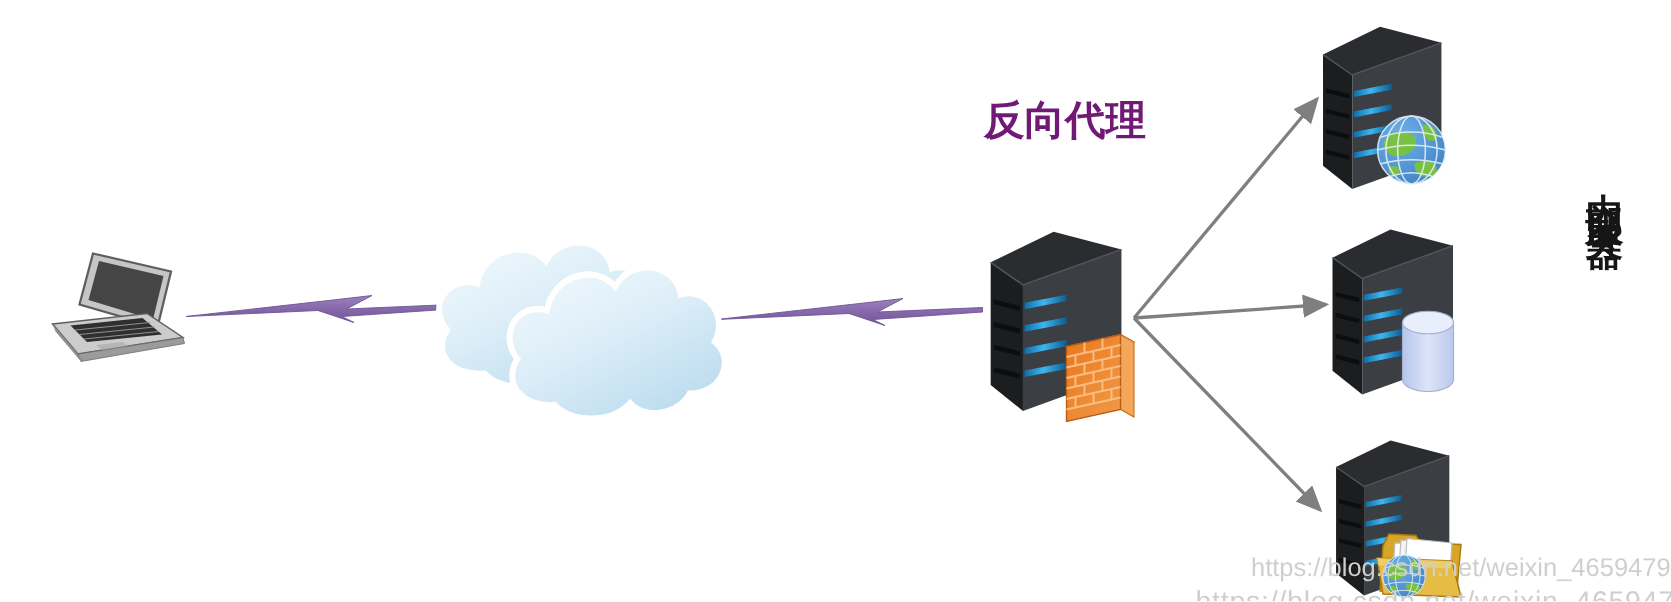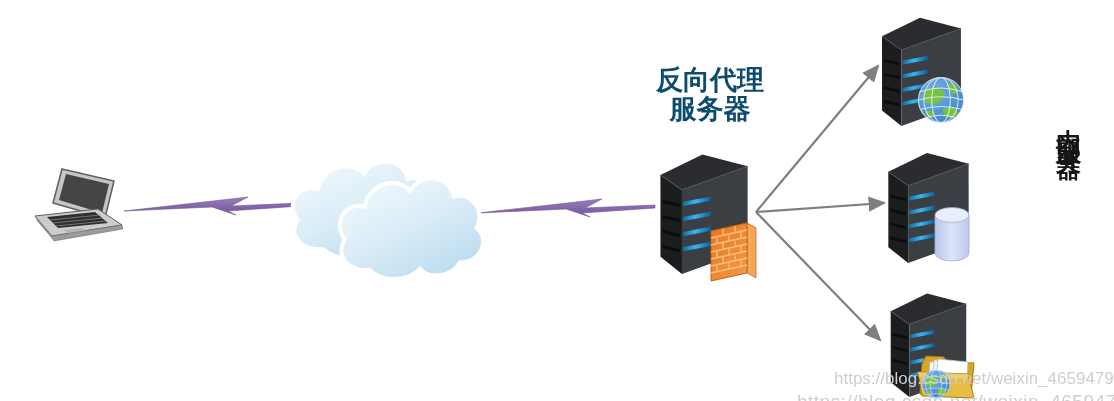--- a/index.html
+++ b/index.html
@@ -6,21 +6,21 @@
   .canvas{
     position:relative;
     width:1114px;height:401px;
     background:#ffffff;
     overflow:hidden;
     font-family:"Liberation Sans", sans-serif;
   }
   .scene{position:absolute;left:0;top:0;}
   .proxy-label{
     position:absolute;left:634px;top:66px;width:152px;
-    text-align:center;color:#0c4a6e;
+    text-align:center;color:#701a75;
     font-family:"Liberation Serif", serif;
     font-weight:bold;font-size:27px;line-height:29px;
     white-space:nowrap;
   }
   .side-label{
     position:absolute;left:1052px;top:108px;height:180px;
     writing-mode:vertical-rl;text-orientation:upright;
     color:#161616;font-family:"Liberation Serif", serif;
     font-weight:bold;font-size:25px;letter-spacing:7px;
   }
@@ -176,21 +176,20 @@
         <polygon points="20,9 50,12 48,40 18,37" fill="#ffffff" stroke="#bdbdbd" stroke-width="0.8"></polygon>
         <path d="M0,22 L50,24 L56,48 L4,46 Z" fill="#e6bc45" stroke="#a87c12" stroke-width="1"></path>
         <path d="M0,22 L50,24 L49,29 L1,27 Z" fill="#f0d06e" opacity="0.8"></path>
       </g>
       <use href="#sym-globe" x="921" y="369" width="30" height="30"></use>
     </g>
   </svg>
 
   <div class="proxy-label">
     <div>反向代理</div>
-    <div>服务器</div>
   </div>
 
   <div class="side-label">内部服务器</div>
 
   <div class="watermark wm1">https://blog.csdn.net/weixin_46594796</div>
   <div class="watermark wm2">https://blog.csdn.net/weixin_46594796</div>
 
 </div>
 
 </body></html>

